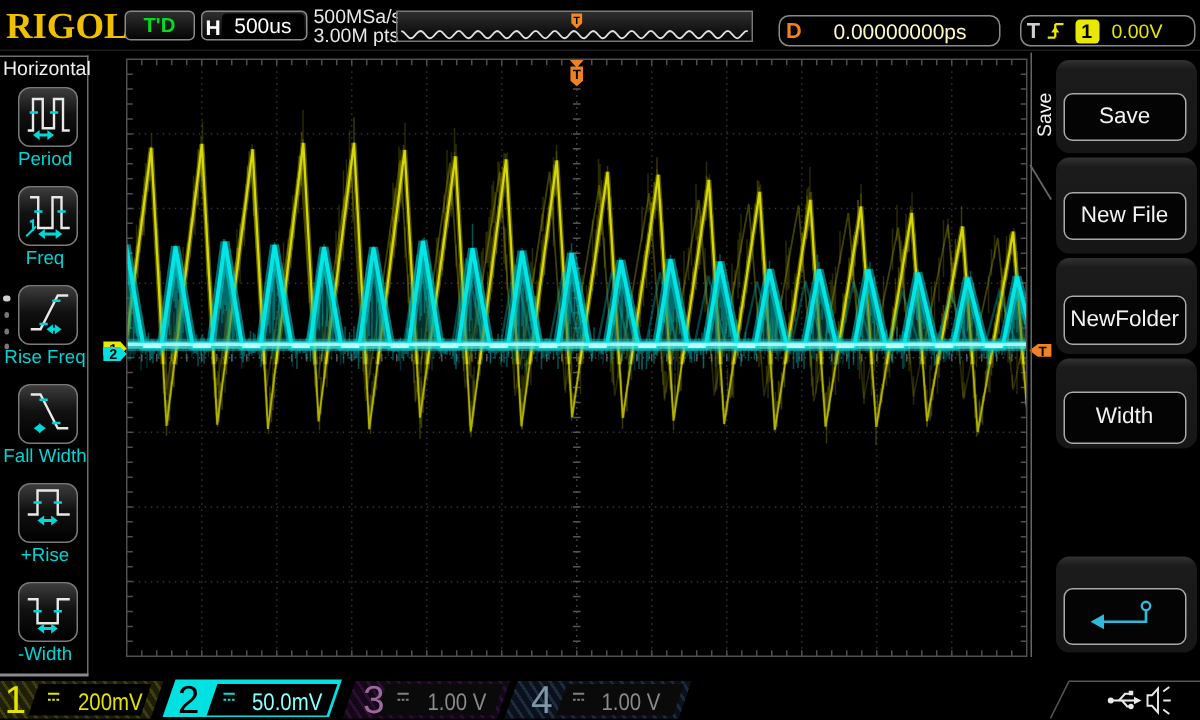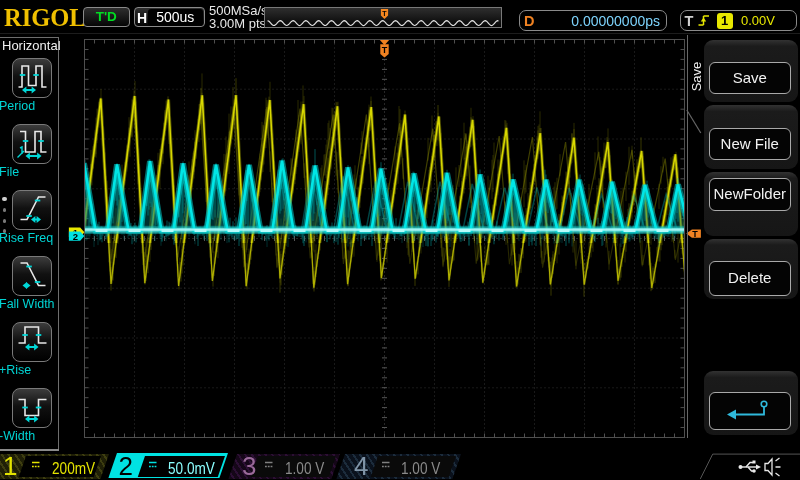--- a/index.html
+++ b/index.html
@@ -1,39 +1,39 @@
 <!DOCTYPE html>
 <html><head><meta charset="utf-8">
 <style>
 html,body{margin:0;padding:0;background:#000;width:800px;height:480px;overflow:hidden}
 body{font-family:"Liberation Sans",sans-serif;position:relative}
 .abs{position:absolute}
 .btn-outer{position:absolute;left:703.5px;width:94.5px;border-radius:9px;background:linear-gradient(#323232,#1b1b1b 10%,#161616)}
 .btn{position:absolute;background:#040404;border:1.4px solid #a9a9a9;border-radius:6px;color:#f2f2f2;font-size:15px;text-align:center;box-sizing:border-box}
 .lbtn{position:absolute;left:12px;width:40px;height:40px;border-radius:8px;border:1.4px solid #7a7a7a;background:linear-gradient(#3c3c3c,#111 45%,#000);box-sizing:border-box}
-.llab{position:absolute;left:-1px;width:62px;color:#00d4d4;font-size:12.5px}
+.llab{position:absolute;left:-1px;width:62px;text-align:center;color:#00d4d4;font-size:12.5px}
 .ttxt{color:#fff;font-size:14px}
 </style></head>
 <body>
 <div class="abs" style="left:0;top:32.5px;width:800px;height:1.5px;background:#1d1d1d"></div>
 <div class="abs" style="left:4px;top:6px;width:76px;height:24px;font-family:'Liberation Serif',serif;font-weight:bold;font-size:24.5px;color:#f0c000;line-height:24px">RIGOL</div>
 <div class="abs" style="left:82.5px;top:7px;width:47.5px;height:20px;border:1.2px solid #8a8a8a;border-radius:4px;background:linear-gradient(#2e2e2e,#050505);box-sizing:border-box;text-align:center;line-height:17px;color:#00dd22;font-weight:bold;font-size:13.5px">T'D</div>
 <div class="abs" style="left:133.5px;top:7px;width:71.5px;height:20px;border:1.2px solid #8a8a8a;border-radius:4px;background:linear-gradient(#2e2e2e,#050505);box-sizing:border-box"></div>
 <div class="abs ttxt" style="left:137px;top:9.5px;font-weight:bold;color:#fff">H</div>
 <div class="abs" style="left:147.5px;top:8.5px;width:55.5px;height:17px;background:#000;border-radius:3px;text-align:center;line-height:17.5px;color:#fff;font-size:14px">500us</div>
 <div class="abs" style="left:209px;top:5px;color:#e8e8e8;font-size:13px;line-height:12.5px">500MSa/s<br>3.00M pts</div>
 <div class="abs" style="left:264px;top:7.3px;width:237.5px;height:20.3px;border:1px solid #787878;background:linear-gradient(#2e2e2e,#040404);box-sizing:border-box"></div>
 <svg class="abs" style="left:0;top:0" width="800" height="36" viewBox="0 0 800 36">
     <polyline points="267.5,20.7 268.5,21 269.5,21.8 270.5,22.9 271.5,24 272.5,25 273.5,25.5 274.5,25.4 275.5,24.8 276.5,23.8 277.5,22.6 278.5,21.6 279.5,20.9 280.5,20.7 281.5,21.1 282.5,22 283.5,23.1 284.5,24.2 285.5,25.1 286.5,25.5 287.5,25.3 288.5,24.6 289.5,23.6 290.5,22.4 291.5,21.4 292.5,20.8 293.5,20.7 294.5,21.2 295.5,22.2 296.5,23.3 297.5,24.4 298.5,25.2 299.5,25.5 300.5,25.2 301.5,24.4 302.5,23.3 303.5,22.2 304.5,21.2 305.5,20.7 306.5,20.8 307.5,21.4 308.5,22.4 309.5,23.6 310.5,24.6 311.5,25.3 312.5,25.5 313.5,25.1 314.5,24.2 315.5,23.1 316.5,22 317.5,21.1 318.5,20.7 319.5,20.9 320.5,21.6 321.5,22.6 322.5,23.8 323.5,24.8 324.5,25.4 325.5,25.5 326.5,25 327.5,24 328.5,22.9 329.5,21.8 330.5,21 331.5,20.7 332.5,21 333.5,21.8 334.5,22.9 335.5,24 336.5,25 337.5,25.5 338.5,25.4 339.5,24.8 340.5,23.8 341.5,22.6 342.5,21.6 343.5,20.9 344.5,20.7 345.5,21.1 346.5,22 347.5,23.1 348.5,24.2 349.5,25.1 350.5,25.5 351.5,25.3 352.5,24.6 353.5,23.6 354.5,22.4 355.5,21.4 356.5,20.8 357.5,20.7 358.5,21.2 359.5,22.2 360.5,23.3 361.5,24.4 362.5,25.2 363.5,25.5 364.5,25.2 365.5,24.4 366.5,23.3 367.5,22.2 368.5,21.2 369.5,20.7 370.5,20.8 371.5,21.4 372.5,22.4 373.5,23.6 374.5,24.6 375.5,25.3 376.5,25.5 377.5,25.1 378.5,24.2 379.5,23.1 380.5,22 381.5,21.1 382.5,20.7 383.5,20.9 384.5,21.6 385.5,22.6 386.5,23.8 387.5,24.8 388.5,25.4 389.5,25.5 390.5,25 391.5,24 392.5,22.9 393.5,21.8 394.5,21 395.5,20.7 396.5,21 397.5,21.8 398.5,22.9 399.5,24 400.5,25 401.5,25.5 402.5,25.4 403.5,24.8 404.5,23.8 405.5,22.6 406.5,21.6 407.5,20.9 408.5,20.7 409.5,21.1 410.5,22 411.5,23.1 412.5,24.2 413.5,25.1 414.5,25.5 415.5,25.3 416.5,24.6 417.5,23.6 418.5,22.4 419.5,21.4 420.5,20.8 421.5,20.7 422.5,21.2 423.5,22.2 424.5,23.3 425.5,24.4 426.5,25.2 427.5,25.5 428.5,25.2 429.5,24.4 430.5,23.3 431.5,22.2 432.5,21.2 433.5,20.7 434.5,20.8 435.5,21.4 436.5,22.4 437.5,23.6 438.5,24.6 439.5,25.3 440.5,25.5 441.5,25.1 442.5,24.2 443.5,23.1 444.5,22 445.5,21.1 446.5,20.7 447.5,20.9 448.5,21.6 449.5,22.6 450.5,23.8 451.5,24.8 452.5,25.4 453.5,25.5 454.5,25 455.5,24 456.5,22.9 457.5,21.8 458.5,21 459.5,20.7 460.5,21 461.5,21.8 462.5,22.9 463.5,24 464.5,25 465.5,25.5 466.5,25.4 467.5,24.8 468.5,23.8 469.5,22.6 470.5,21.6 471.5,20.9 472.5,20.7 473.5,21.1 474.5,22 475.5,23.1 476.5,24.2 477.5,25.1 478.5,25.5 479.5,25.3 480.5,24.6 481.5,23.6 482.5,22.4 483.5,21.4 484.5,20.8 485.5,20.7 486.5,21.2 487.5,22.2 488.5,23.3 489.5,24.4 490.5,25.2 491.5,25.5 492.5,25.2 493.5,24.4 494.5,23.3 495.5,22.2 496.5,21.2 497.5,20.7 498.5,20.8" fill="none" stroke="#e0e0e0" stroke-width="1.2"></polyline>
     <path d="M380.9 9h7.2v6.5l-3.6 3.5l-3.6-3.5z" fill="#f5871f"></path>
     <text x="384.5" y="15.8" font-size="7" font-weight="bold" fill="#000" text-anchor="middle" font-family="Liberation Sans,sans-serif">T</text>
   </svg>
 <div class="abs" style="left:518.5px;top:9.5px;width:148px;height:21.5px;border:1.2px solid #8a8a8a;border-radius:7px;background:#000;box-sizing:border-box"></div>
 <div class="abs" style="left:524px;top:12.5px;color:#f08222;font-weight:bold;font-size:14.5px">D</div>
-<div class="abs" style="left:540px;top:13px;width:120px;text-align:right;color:#7dd3fc;font-size:14px">0.00000000ps</div>
+<div class="abs" style="left:540px;top:13px;width:120px;text-align:center;color:#fef9c3;font-size:14px">0.00000000ps</div>
 <div class="abs" style="left:679.5px;top:9.5px;width:117.5px;height:21.5px;border:1.2px solid #8a8a8a;border-radius:7px;background:#000;box-sizing:border-box"></div>
 <div class="abs" style="left:684.5px;top:12.5px;color:#cfcfcf;font-weight:bold;font-size:14.5px">T</div>
 <svg class="abs" style="left:697px;top:11px" width="17" height="18" viewBox="0 0 17 18">
     <path d="M1.5 14h5M6.5 14V5M6.5 5h5.5" stroke="#e8e800" stroke-width="1.5" fill="none"></path>
     <path d="M6.5 6.6l-2.7 4h5.4z" fill="#e8e800"></path>
   </svg>
 <div class="abs" style="left:716.5px;top:12.5px;width:16px;height:16px;background:#e8e800;border-radius:3px;text-align:center;line-height:16px;color:#000;font-weight:bold;font-size:13px">1</div>
 <div class="abs" style="left:741px;top:12.5px;color:#e8e800;font-size:13px">0.00V</div>
 <div class="abs" style="left:0;top:37px;width:59px;height:1.2px;background:#6e6e6e"></div>
 <div class="abs" style="left:58.2px;top:37px;width:1.2px;height:413px;background:#6e6e6e"></div>
@@ -50,21 +50,21 @@
 <div class="llab" style="top:99px">Period</div>
 <div class="lbtn" style="top:124px"><svg width="37" height="37" viewBox="1.5 1.5 37 37">
       <path d="M8.5 8H14V28.5H23.5V8H29.5V28.5H35" stroke="#e8e8e8" stroke-width="1.6" fill="none"></path>
       <path d="M8.5 24.5l2-1v7M6 34l6.5-6.5" stroke="#00d8d8" stroke-width="1.4" fill="none"></path>
       <path d="M11.3 17.5h5.5" stroke="#00d8d8" stroke-width="1.8"></path>
       <path d="M26.8 17.5h5.5" stroke="#00d8d8" stroke-width="1.8"></path>
       <path d="M17.2 32.5H26.8" stroke="#00d8d8" stroke-width="2"></path>
       <path d="M18.4 29.1L14 32.5l4.4 3.4z" fill="#00d8d8"></path>
       <path d="M25.6 29.1L30 32.5l-4.4 3.4z" fill="#00d8d8"></path>
     </svg></div>
-<div class="llab" style="top:165px">File</div>
+<div class="llab" style="top:165px">Freq</div>
 <div class="lbtn" style="top:190px"><svg width="37" height="37" viewBox="1.5 1.5 37 37">
       <path d="M9 30H15.5L27 7.5H34" stroke="#e8e8e8" stroke-width="1.6" fill="none"></path>
       <path d="M14.8 26.5h5.5" stroke="#00d8d8" stroke-width="1.8"></path>
       <path d="M23.3 11h5.5" stroke="#00d8d8" stroke-width="1.8"></path>
       <path d="M22.7 30H26.3" stroke="#00d8d8" stroke-width="2"></path>
       <path d="M23.9 26.6L19.5 30l4.4 3.4z" fill="#00d8d8"></path>
       <path d="M25.1 26.6L29.5 30l-4.4 3.4z" fill="#00d8d8"></path>
     </svg></div>
 <div class="llab" style="top:231px">Rise Freq</div>
 <div class="lbtn" style="top:256px"><svg width="37" height="37" viewBox="1.5 1.5 37 37">
@@ -159,23 +159,23 @@
 <div class="abs" style="left:686.8px;top:35px;width:1.2px;height:403px;background:#666"></div>
 <svg class="abs" style="left:684px;top:105px" width="20" height="50" viewBox="0 0 20 50">
     <path d="M2.8 5l14 23" stroke="#666" stroke-width="1.2" transform="translate(0,0)"></path>
   </svg>
 <div class="abs" style="left:678px;top:69px;width:36px;height:15px;color:#f0f0f0;font-size:13px;transform:rotate(-90deg);transform-origin:50% 50%;text-align:center;line-height:15px">Save</div>
 <div class="btn-outer" style="top:39.5px;height:62.0px"></div>
 <div class="btn" style="left:708.5px;top:61.5px;width:82.5px;height:32px;line-height:29px">Save</div>
 <div class="btn-outer" style="top:105px;height:63.5px"></div>
 <div class="btn" style="left:708.5px;top:127.5px;width:82.5px;height:32px;line-height:30.5px">New File</div>
 <div class="btn-outer" style="top:171.5px;height:64px"></div>
-<div class="btn" style="left:708.5px;top:178px;width:82.5px;height:33px;line-height:30px">NewFolder</div>
+<div class="btn" style="left:708.5px;top:197px;width:82.5px;height:33px;line-height:30px">NewFolder</div>
 <div class="btn-outer" style="top:238.5px;height:60.5px"></div>
-<div class="btn" style="left:708.5px;top:260.5px;width:82.5px;height:35px;line-height:32px">Delete</div>
+<div class="btn" style="left:708.5px;top:260.5px;width:82.5px;height:35px;line-height:32px">Width</div>
 <div class="btn-outer" style="top:370.5px;height:64px"></div>
 <div class="btn" style="left:708.5px;top:391.5px;width:82.5px;height:38px"></div>
 <svg class="abs" style="left:708.5px;top:391.5px" width="82" height="38" viewBox="0 0 82 38">
     <circle cx="55" cy="12" r="2.8" fill="none" stroke="#2fb9dc" stroke-width="1.6"></circle>
     <path d="M55 14.8V22.5H26" stroke="#2fb9dc" stroke-width="1.8" fill="none"></path>
     <path d="M27 17.5L18 22.5l9 5z" fill="#2fb9dc"></path>
   </svg>
 <div class="abs" style="left:-20px;top:453.5px;width:129px;height:25px;transform:skewX(-19deg);transform-origin:0 0;background:repeating-linear-gradient(45deg,#1f1f06 0 3.2px,#3e3e10 3.2px 4.8px)"></div>
 <div class="abs" style="left:26px;top:455.5px;width:75px;height:21px;transform:skewX(-19deg);transform-origin:0 0;background:#000"></div>
 <div class="abs" style="left:3px;top:453.5px;color:#e4e400;font-size:26px;line-height:25px">1</div>

